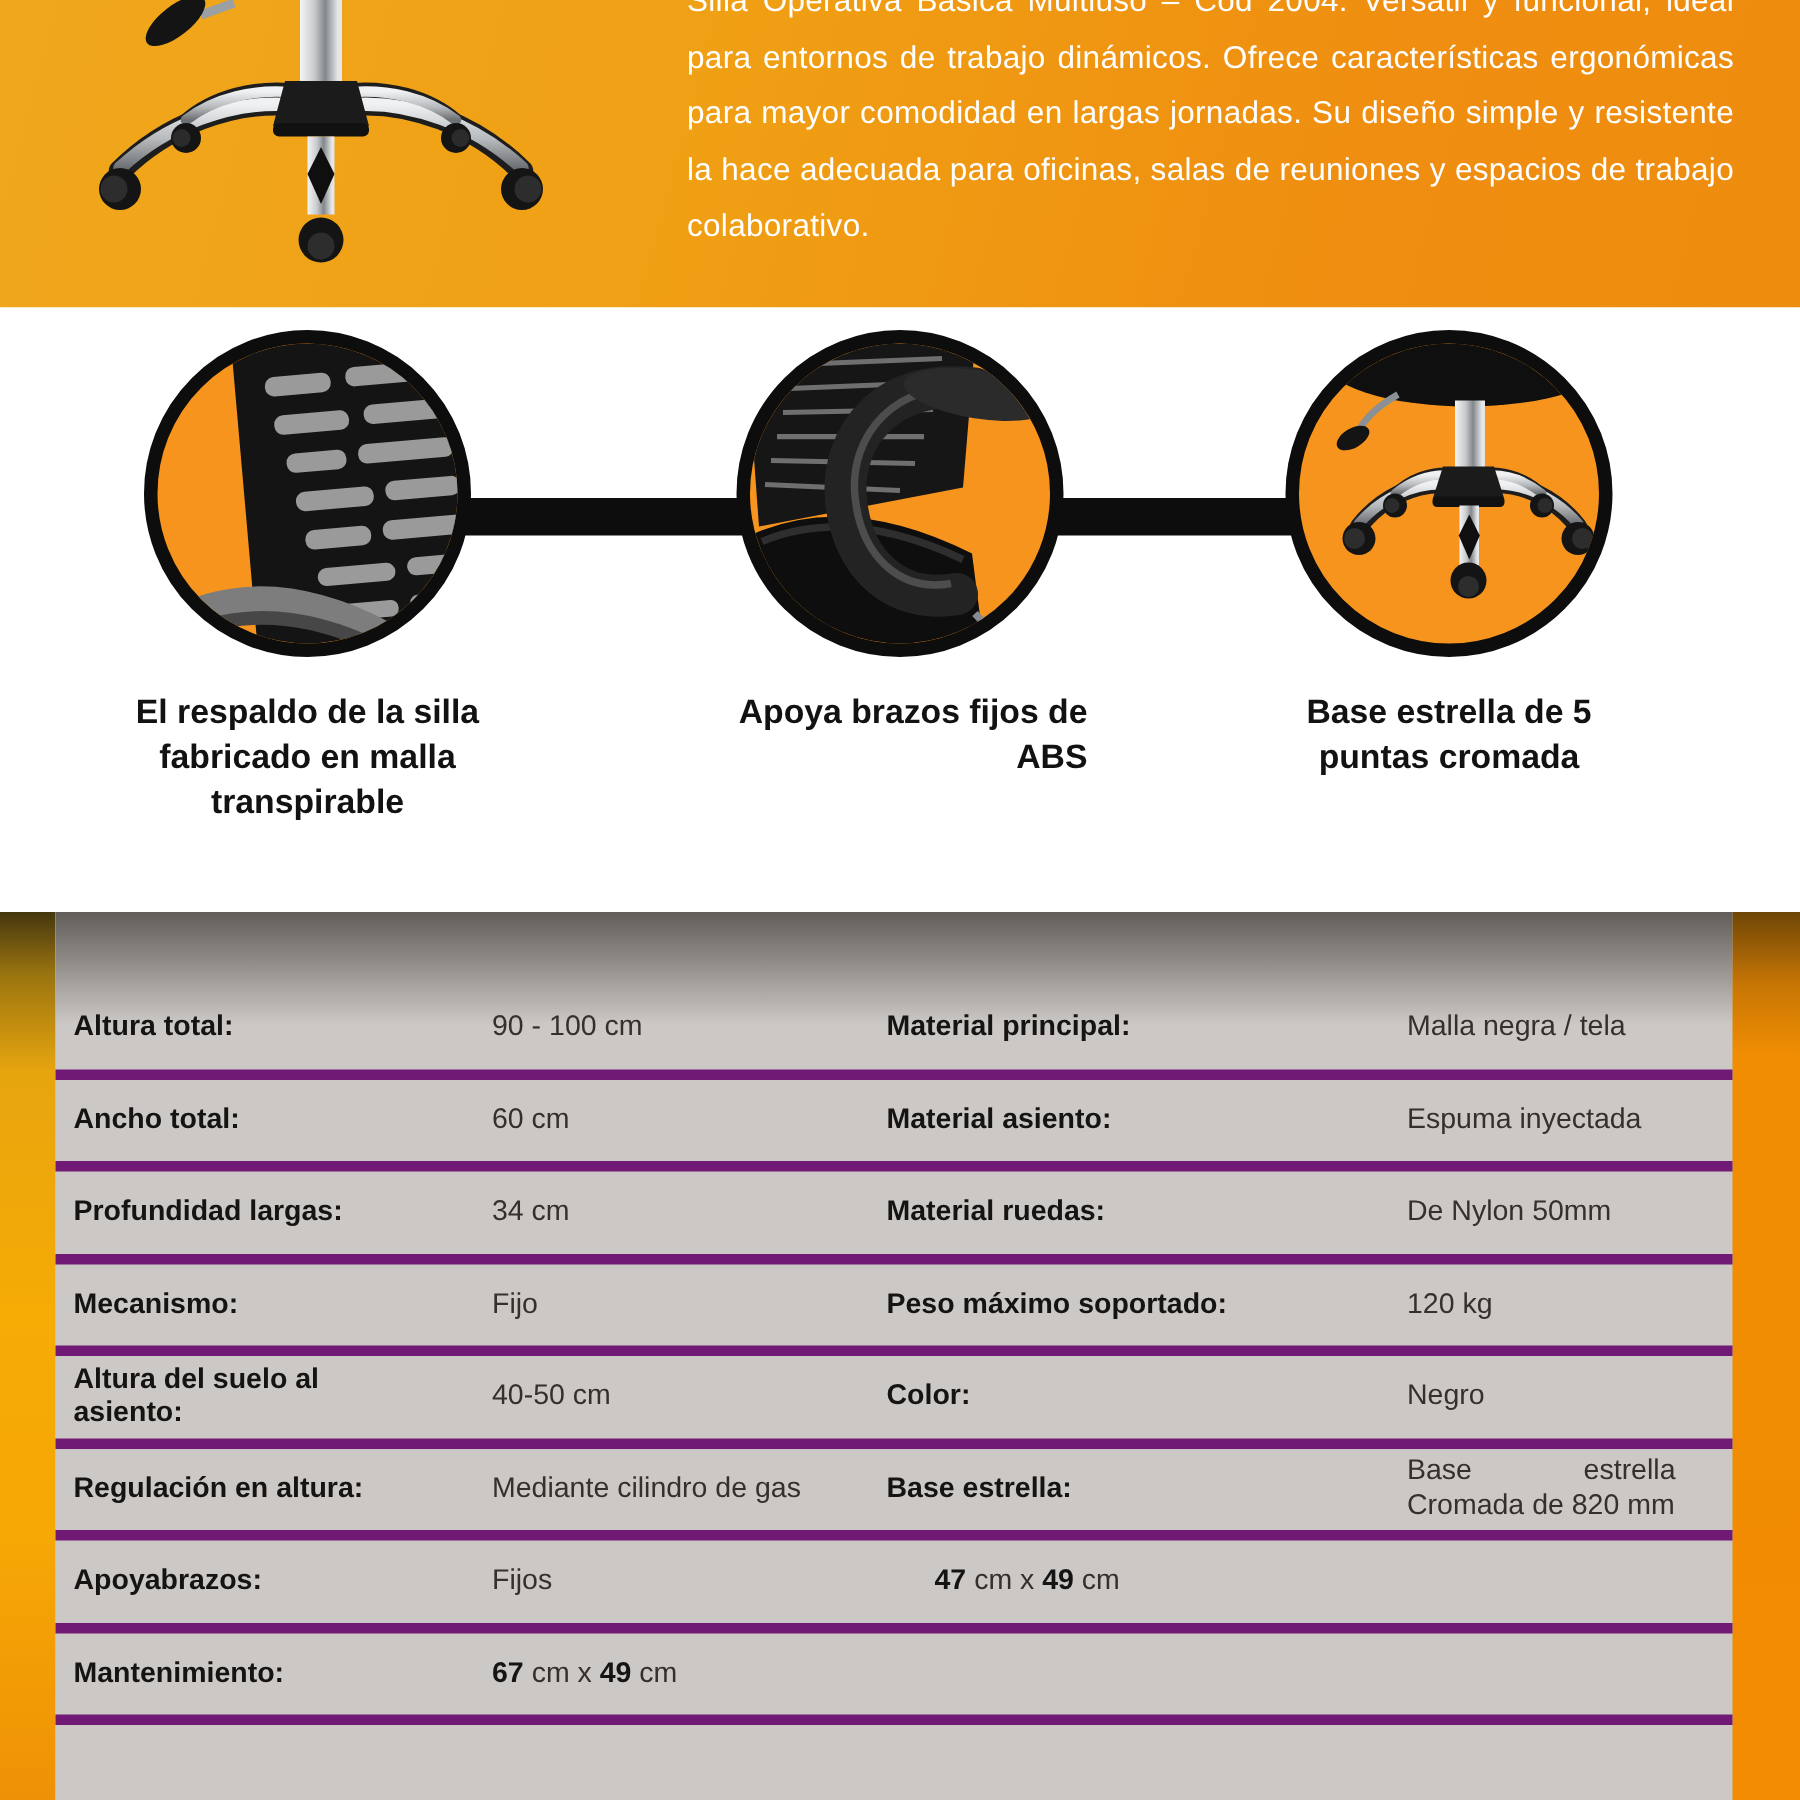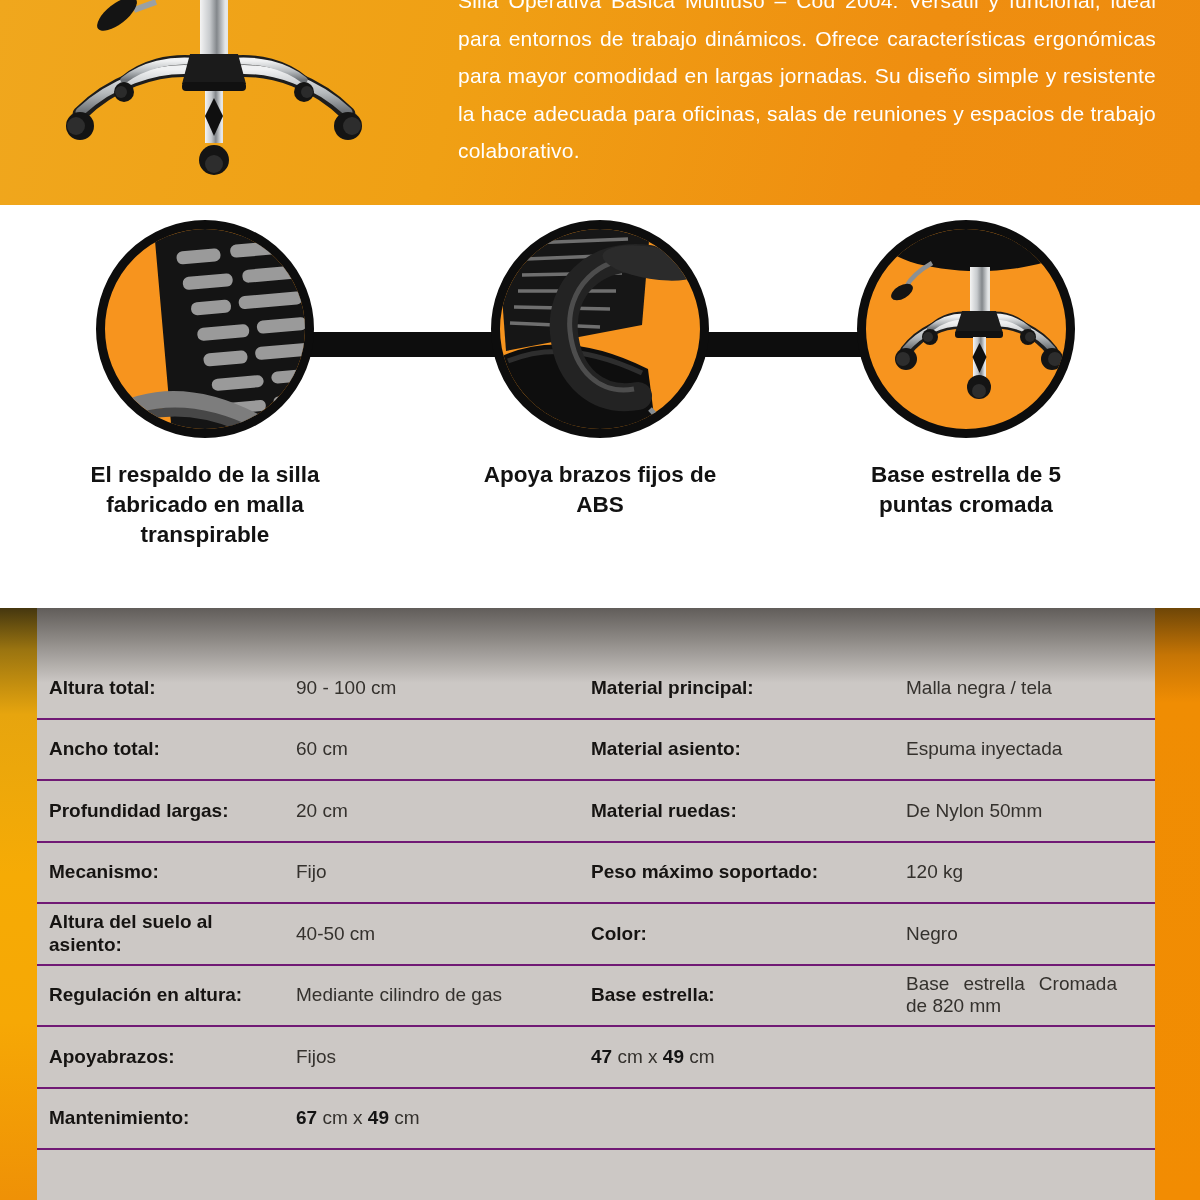--- a/index.html
+++ b/index.html
@@ -21,41 +21,41 @@
   .feature { position:absolute; top:15px; display:flex; flex-direction:column; align-items:center; }
   .f1 { left:67px;  width:276px; }
   .f2 { left:462px; width:276px; }
   .f3 { left:828px; width:276px; }
   .circle { width:218px; height:218px; border-radius:50%; border:9px solid #0d0d0d;
             background:#f7941e; overflow:hidden; position:relative; }
   .circle svg { display:block; }
   .caption { margin-top:22px; font-weight:bold; font-size:22.5px; line-height:30px;
              text-align:center; color:#121212; }
   .f1 .caption { max-width:256px; }
-  .f2 .caption { max-width:250px; }
+  .f2 .caption { max-width:250px;text-align:right; }
   .f3 .caption { max-width:216px; }
 
   
   .specs { position:relative; height:592px; background:#ccc8c5; }
   .strip-left  { position:absolute; left:0; top:0; width:37px; height:100%;
       background:linear-gradient(180deg,#45370f 0%,#9a7410 7%,#e7a50e 18%,#f6ab05 45%,#f6a805 70%,#ef9106 100%); }
   .strip-right { position:absolute; right:0; top:0; width:45px; height:100%;
       background:linear-gradient(180deg,#6e4607 0%,#c67505 8%,#f08d03 16%,#f28c02 100%); }
   .spec-table { position:absolute; left:37px; right:45px; top:0; height:100%;
                 background:#ccc8c5; padding-top:50px; }
   .spec-table::before { content:""; position:absolute; left:0; right:0; top:0; height:75px;
       background:linear-gradient(180deg,#615d5a 0%,#8b8783 40%,rgba(204,200,197,0) 100%);
       z-index:0; pointer-events:none; }
   .spec-row { position:relative; z-index:1; display:grid;
               grid-template-columns:247px 295px 315px 1fr;
-              height:61.5px; border-bottom:2px solid #701a75;
+              height:61.5px; border-bottom:7px solid #701a75;
               align-items:center; padding:0 12px; }
   .cell { font-size:19px; line-height:1.18; }
   .cell.label { font-weight:bold; color:#161412; padding-right:14px; }
-  .cell.value { color:#34312d; text-align:justify; padding-right:26px; }
+  .cell.value { color:#34312d; text-align:justify; padding-right:26px;margin-left:32px; }
   .cell.value b { color:#141414; }
 </style>
 </head>
 <body>
 
 <div class="page">
 
   <section class="hero">
     <div class="hero-chair">
       <svg width="370" height="205" viewBox="0 0 370 205">
@@ -247,21 +247,21 @@
 
   <div class="spec-row">
     <div class="cell label">Ancho total:</div>
     <div class="cell value">60 cm</div>
     <div class="cell label">Material asiento:</div>
     <div class="cell value">Espuma inyectada</div>
   </div>
 
   <div class="spec-row">
     <div class="cell label">Profundidad largas:</div>
-    <div class="cell value">20 cm</div>
+    <div class="cell value">34 cm</div>
     <div class="cell label">Material ruedas:</div>
     <div class="cell value">De Nylon 50mm</div>
   </div>
 
   <div class="spec-row">
     <div class="cell label">Mecanismo:</div>
     <div class="cell value">Fijo</div>
     <div class="cell label">Peso máximo soportado:</div>
     <div class="cell value">120 kg</div>
   </div>

